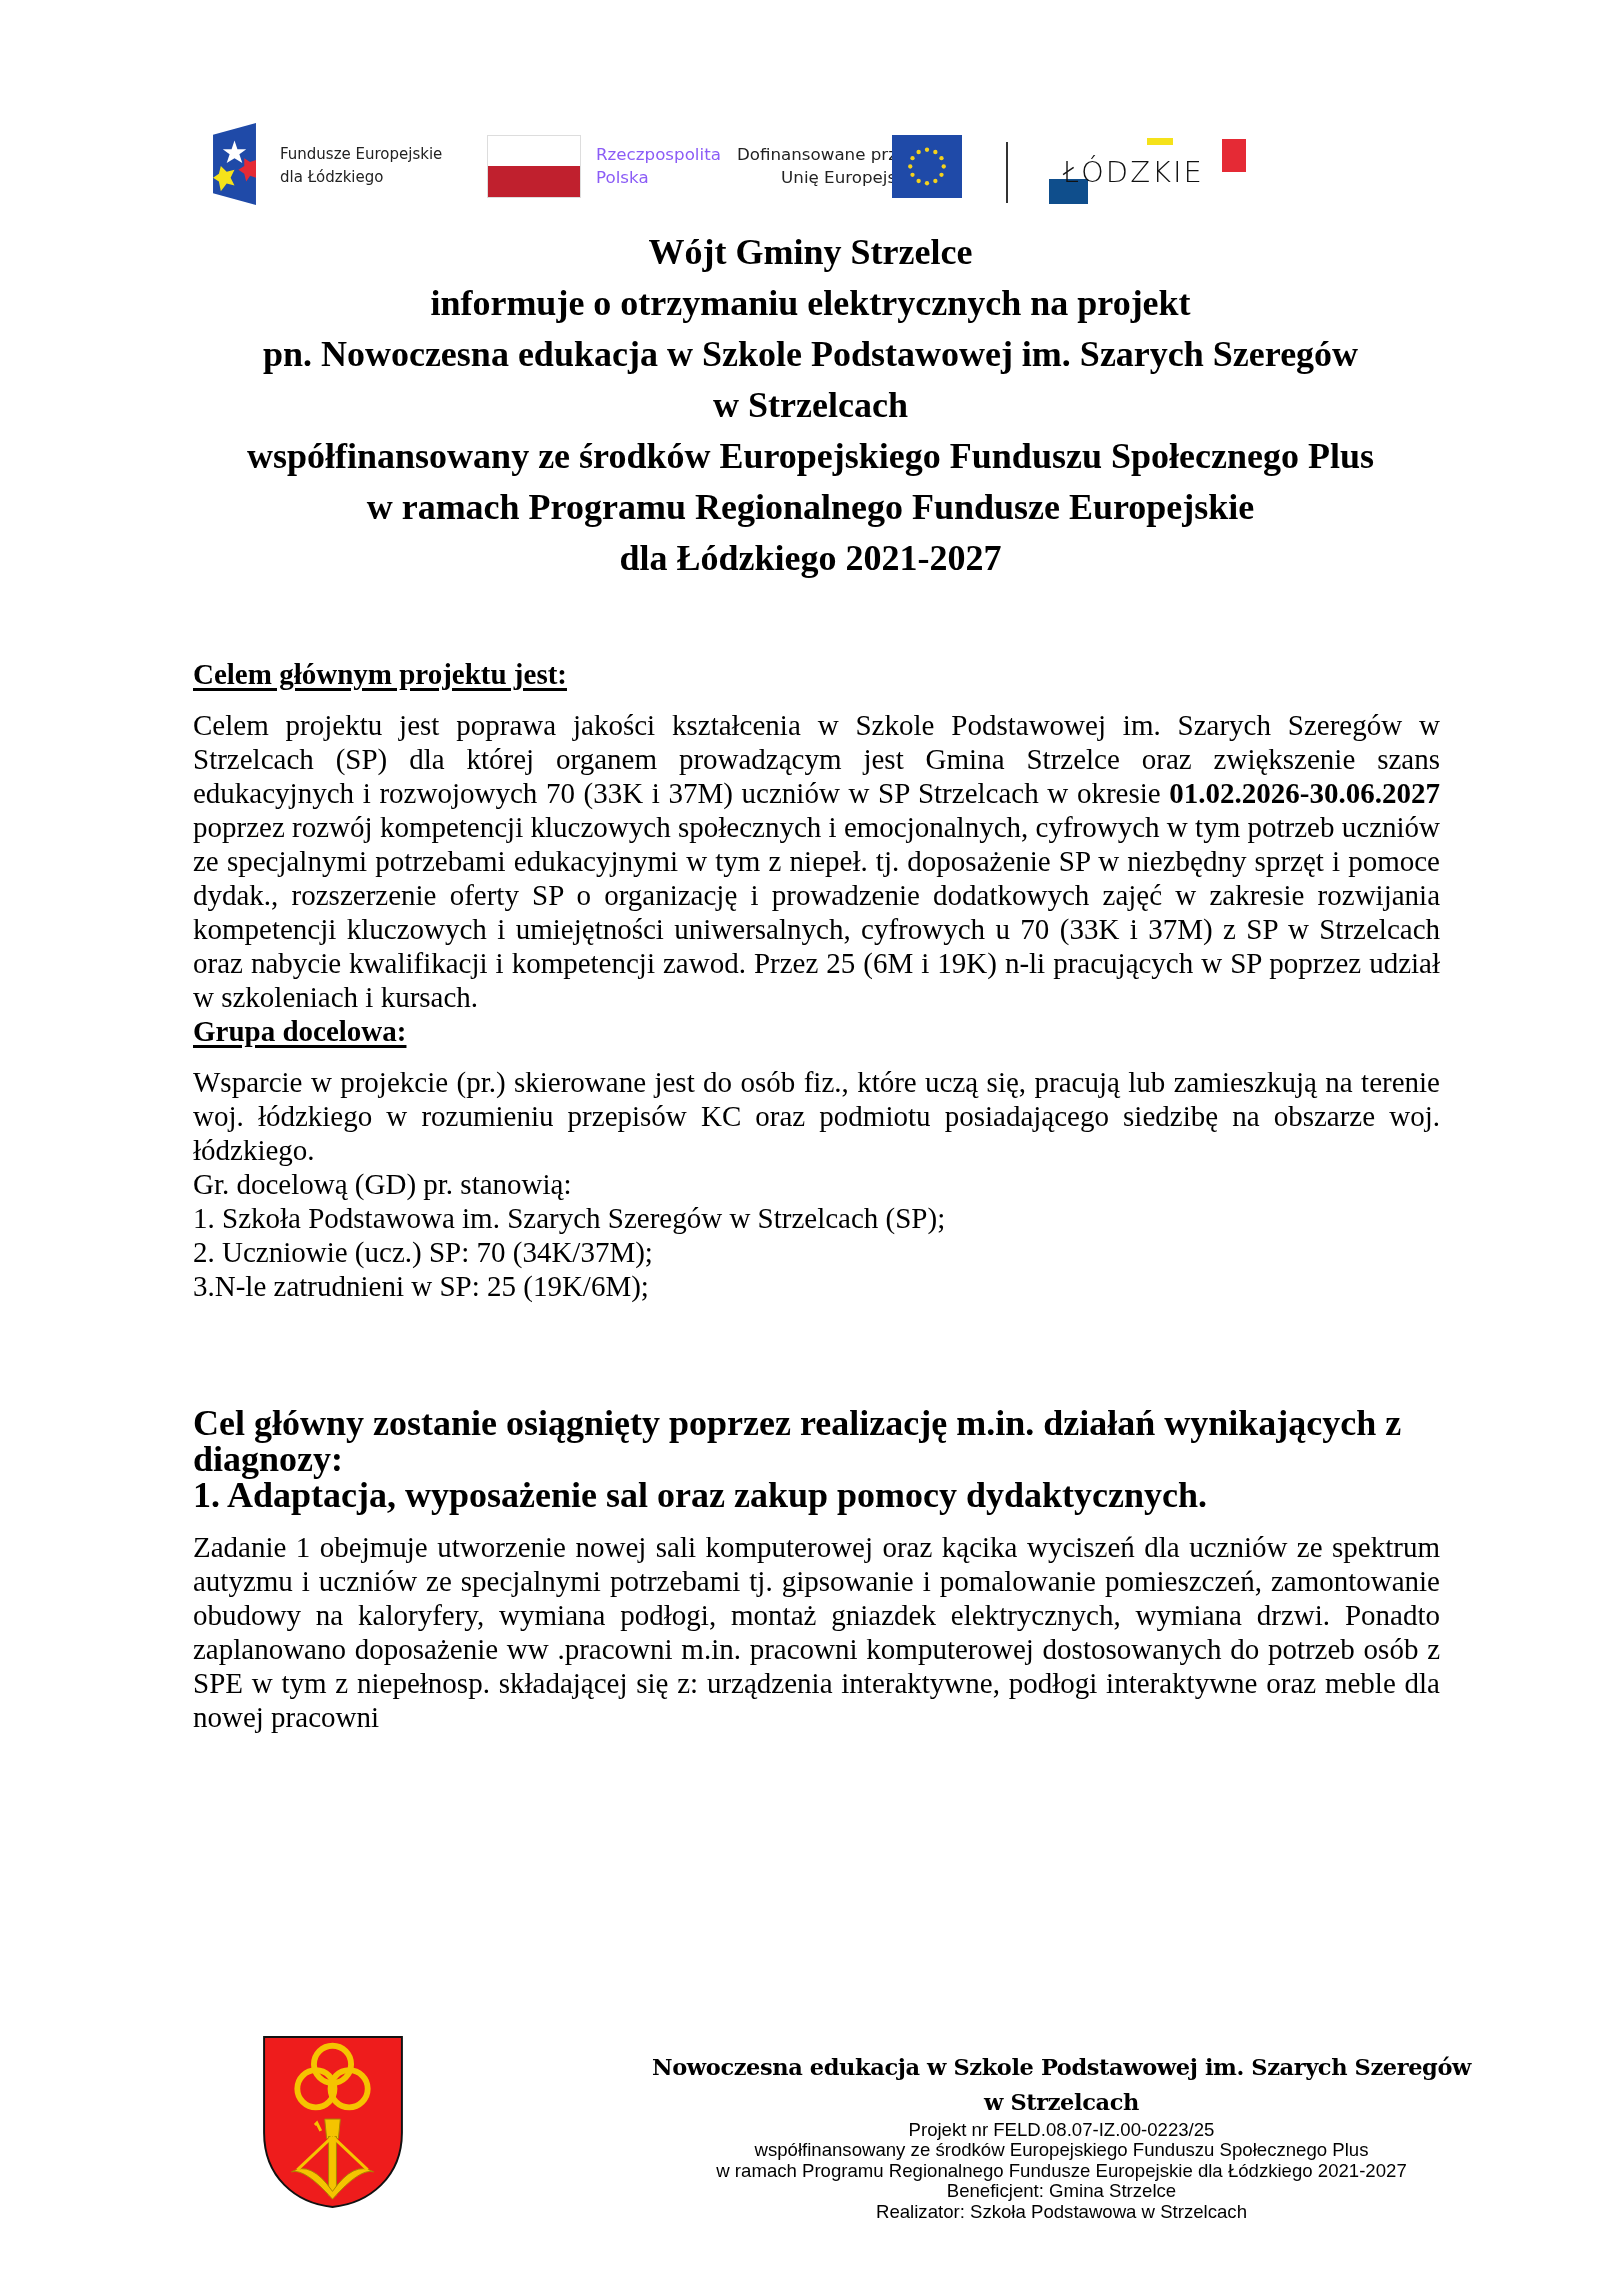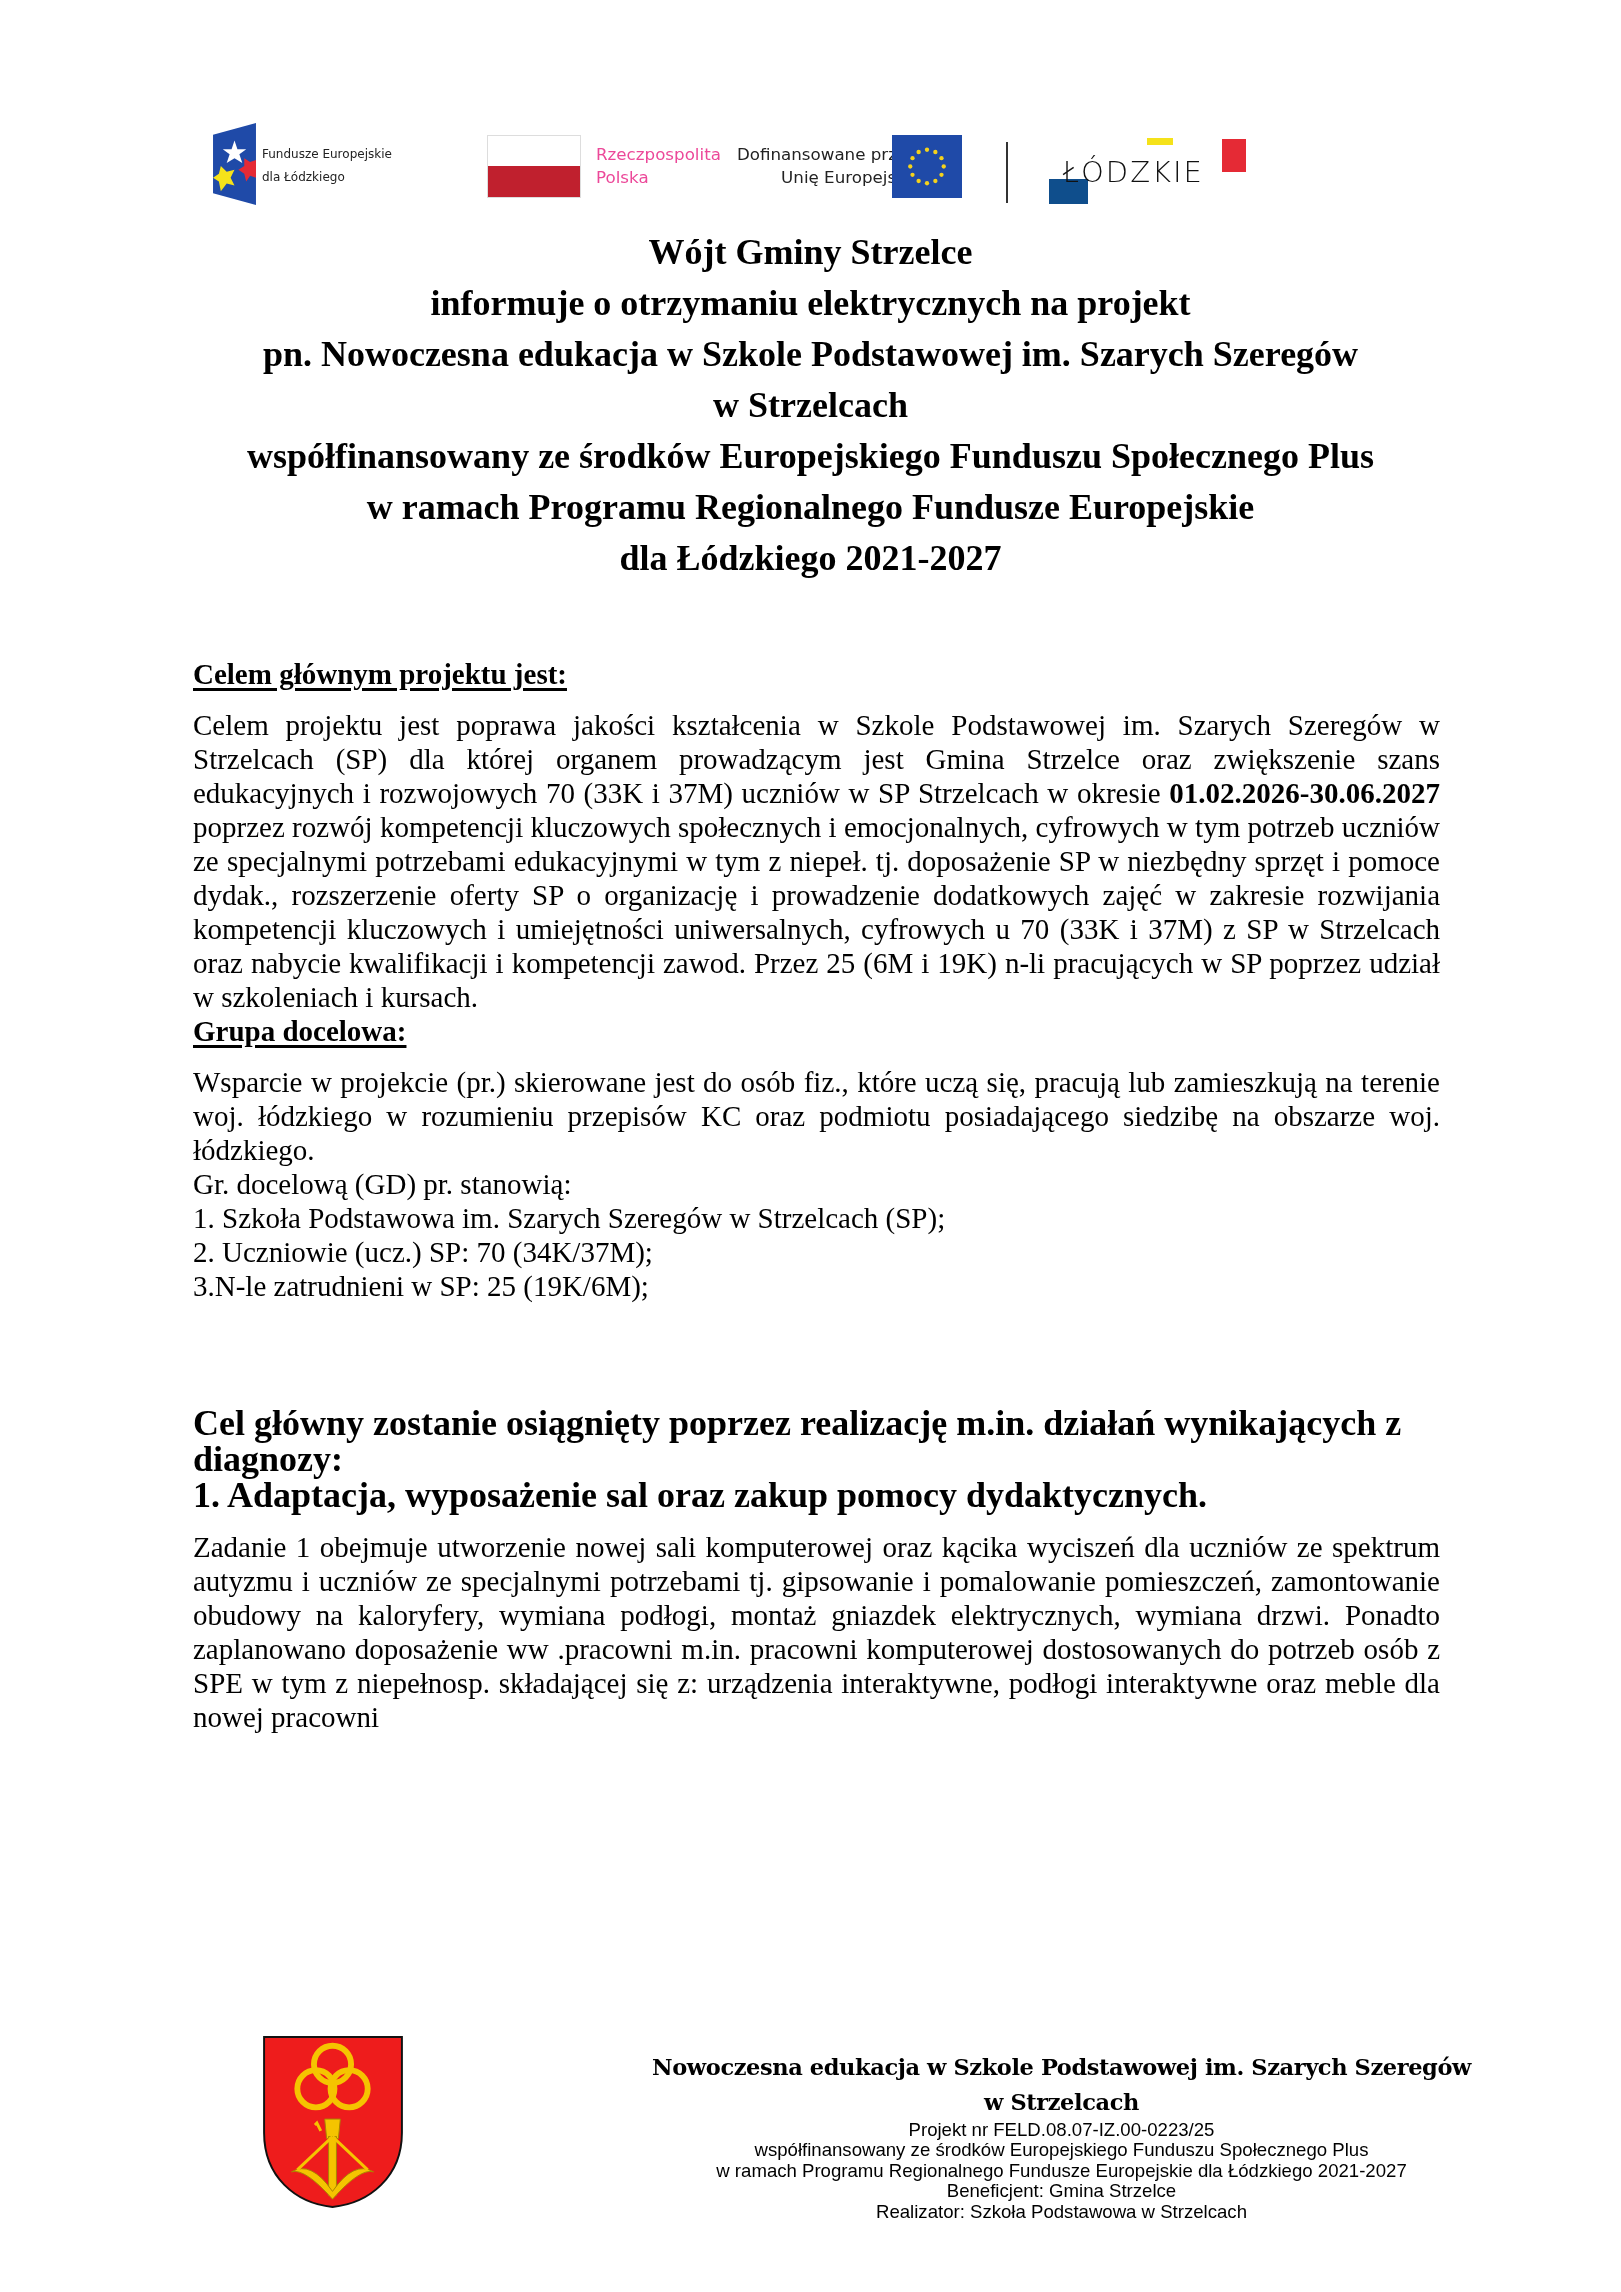--- a/index.html
+++ b/index.html
@@ -2,25 +2,25 @@
 <html><head>
 <meta charset="utf-8">
 <style>
   html, body { margin:0; padding:0; background:#ffffff; }
   body { width:1621px; height:2293px; position:relative; overflow:hidden; color:#000; }
   .abs { position:absolute; }
 
   
   #logo-bar { left:196px; top:116px; width:1245px; height:108px; }
   .fe-icon { left:16.7px; top:6.9px; width:43px; height:82px; }
-  .fe-text { left:66px; top:26.5px; font-family:"DejaVu Sans", sans-serif; font-size:12px; line-height:23.5px; color:#222; }
+  .fe-text { left:84px; top:26.5px; font-family:"DejaVu Sans", sans-serif; font-size:15px; line-height:23.5px; color:#222; }
   .pl-flag { left:291px; top:18.6px; width:94px; height:63px; border:1px solid #ddd; box-sizing:border-box; }
   .pl-flag .white { height:50%; background:#fff; }
   .pl-flag .red { height:50%; background:#c0202e; }
-  .pl-text { left:400px; top:26.5px; font-family:"DejaVu Sans", sans-serif; font-size:16.7px; line-height:23.5px; color:#ec4899; }
+  .pl-text { left:400px; top:26.5px; font-family:"DejaVu Sans", sans-serif; font-size:16.7px; line-height:23.5px; color:#8b5cf6; }
   .eu-text { left:534px; top:26.5px; width:186px; text-align:right; font-family:"DejaVu Sans", sans-serif; font-size:16.7px; line-height:23.5px; color:#222; }
   .eu-flag { left:696px; top:18.6px; width:70px; height:63px; background:#1f4aa8; }
   .divider { left:810px; top:25.5px; width:2px; height:61px; background:#333; }
   .lodzkie { left:853px; top:19.6px; width:206px; height:69px; }
   .lodzkie-text { left:13.7px; top:9.8px; font-family:"DejaVu Sans", sans-serif; font-weight:300; font-size:29px; letter-spacing:2px; color:#111; line-height:55px; }
 
   
   #title { left:147px; top:227px; width:1327px; text-align:center; font-family:"Liberation Serif", serif; font-weight:bold; font-size:36px; line-height:51px; }
 
   

